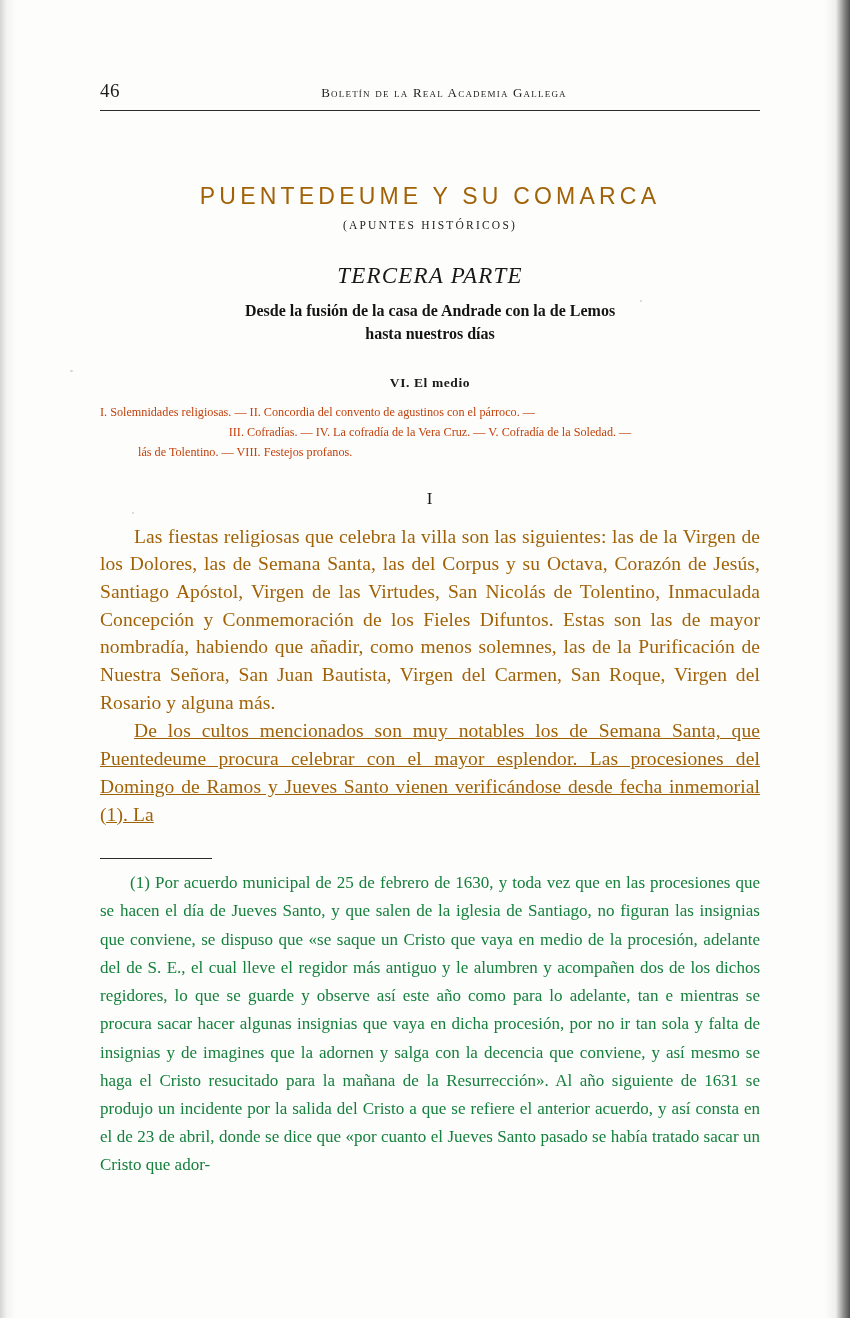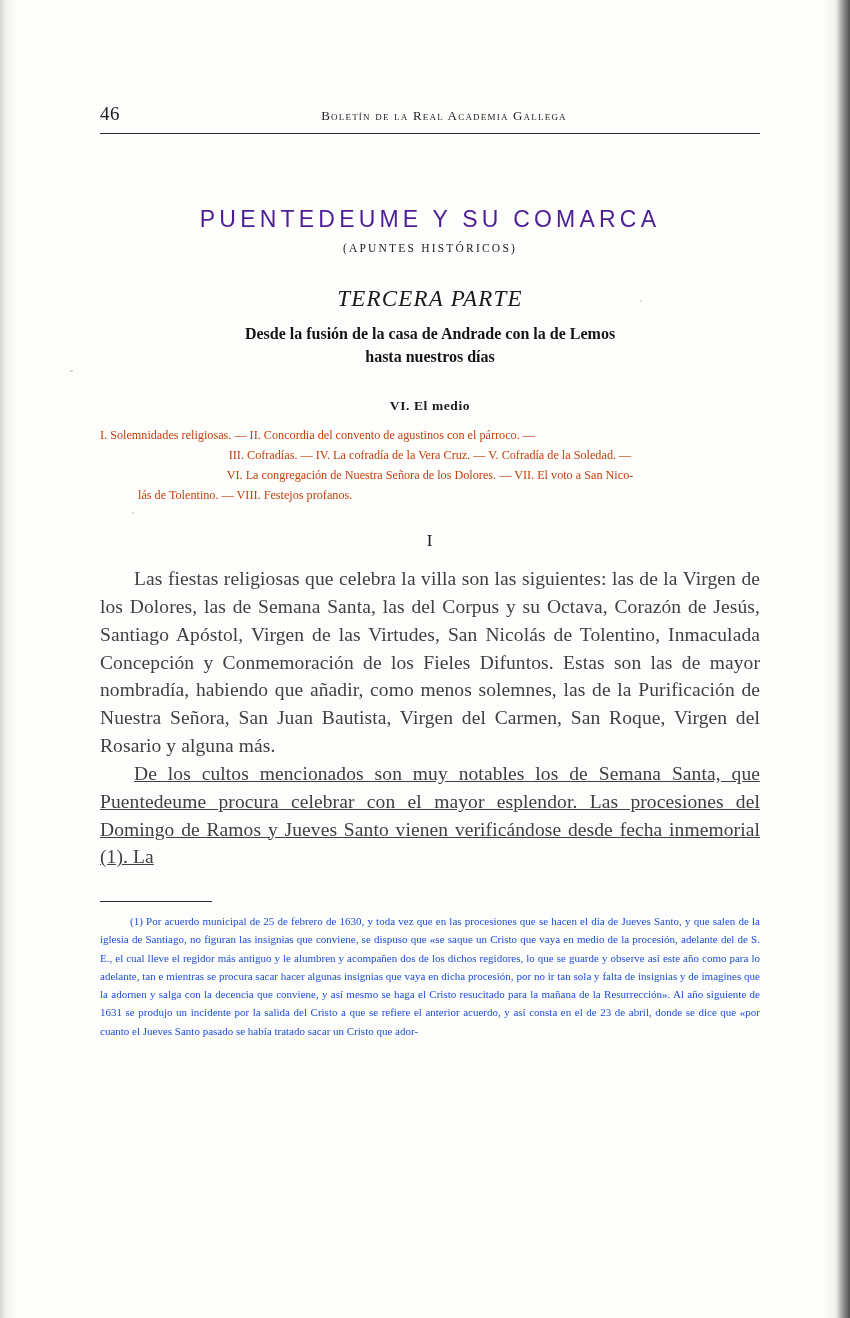--- a/index.html
+++ b/index.html
@@ -31,21 +31,21 @@
   .edge-left {
     position: absolute;
     top: 0; left: 0;
     width: 16px; height: 100%;
     background: linear-gradient(to left, rgba(255,255,255,0) 0%, rgba(150,150,150,0.10) 60%, rgba(90,90,90,0.25) 100%);
     pointer-events: none;
   }
   .content {
     position: absolute;
     left: 100px;
-    top: 103px;
+    top: 80px;
     width: 660px;
   }
 
   
   .runhead {
     display: flex;
     align-items: baseline;
     justify-content: flex-start;
     font-variant: small-caps;
     padding-bottom: 6px;
@@ -71,21 +71,21 @@
     margin: 2px 0 0 0;
     width: 660px;
   }
 
   
   .title-main {
     text-align: center;
     font-size: 23px;
     letter-spacing: 4.2px;
     margin-top: 72px;
-    color: #4c1d95;
+    color: #a16207;
     font-family: "Liberation Sans", sans-serif;
     font-weight: 400;
   }
   .title-sub {
     text-align: center;
     font-size: 11.5px;
     letter-spacing: 2.2px;
     margin-top: 9px;
     font-variant: small-caps;
     color: #222;
@@ -138,43 +138,43 @@
     margin-top: 26px;
     letter-spacing: 1px;
   }
 
   
   .body-text {
     margin-top: 14px;
     font-size: 19.5px;
     line-height: 1.42;
     text-align: justify;
-    color: #404040;
+    color: #a16207;
     letter-spacing: 0.1px;
   }
   .body-text p {
     margin: 0;
     text-indent: 34px;
   }
   .body-text p + p {
     margin-top: 1px;
     text-decoration: underline;
   }
 
   
   .fn-rule {
     border-top: 1.3px solid #2a2a2a;
     width: 112px;
     margin: 30px 0 10px 0;
   }
   .footnote {
-    font-size: 11px;
+    font-size: 17px;
     line-height: 1.66;
     text-align: justify;
-    color: #1d4ed8;
+    color: #15803d;
   }
   .footnote p {
     margin: 0;
     text-indent: 30px;
   }
   
   .speckle {
     position: absolute;
     background: rgba(0,0,0,0.18);
     border-radius: 50%;
@@ -201,21 +201,20 @@
     <div class="part-desc">
       <span>Desde la fusión de la casa de Andrade con la de Lemos</span><br>
       <span>hasta nuestros días</span>
     </div>
 
     <div class="section-head">VI.  El medio</div>
 
     <div class="toc">
       <span class="ln first">I.   Solemnidades religiosas. — II.   Concordia del convento de agustinos con el párroco. —</span>
       <span class="ln">III.   Cofradías. — IV.   La cofradía de la Vera Cruz. — V.   Cofradía de la Soledad. —</span>
-      <span class="ln">VI.   La congregación de Nuestra Señora de los Dolores. — VII.   El voto a San Nico-</span>
       <span class="ln last">lás de Tolentino. — VIII.   Festejos profanos.</span>
     </div>
 
     <div class="numeral">I</div>
 
     <div class="body-text">
       <p>Las fiestas religiosas que celebra la villa son las siguientes: las de la Virgen de los Dolores, las de Semana Santa, las del Corpus y su Octava, Corazón de Jesús, Santiago Apóstol, Virgen de las Virtudes, San Nicolás de Tolentino, Inmaculada Concepción y Conmemoración de los Fieles Difuntos. Estas son las de mayor nombradía, habiendo que añadir, como menos solemnes, las de la Purificación de Nuestra Señora, San Juan Bautista, Virgen del Carmen, San Roque, Virgen del Rosario y alguna más.</p>
       <p>De los cultos mencionados son muy notables los de Semana Santa, que Puentedeume procura celebrar con el mayor esplendor. Las procesiones del Domingo de Ramos y Jueves Santo vienen verificándose desde fecha inmemorial (1). La</p>
     </div>
 

